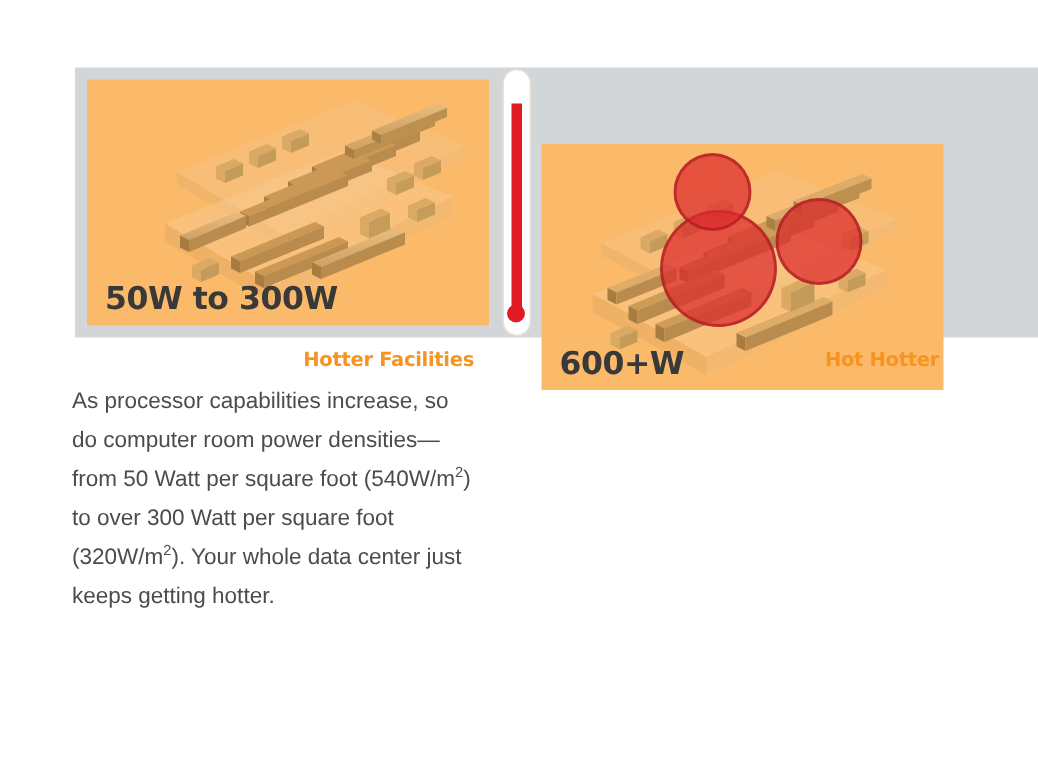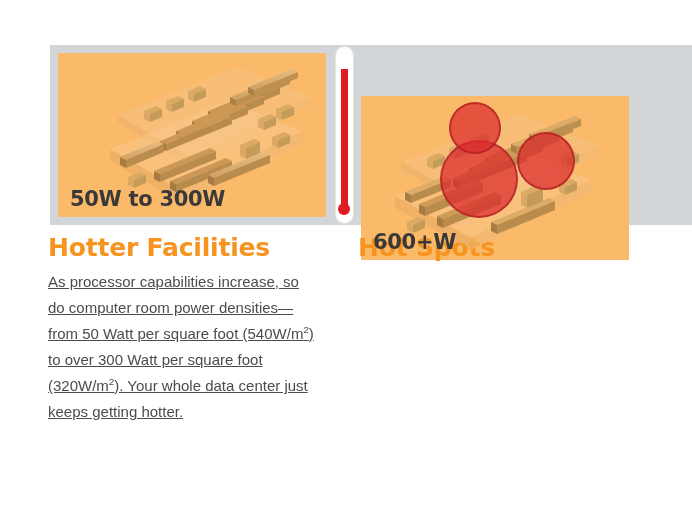--- a/index.html
+++ b/index.html
@@ -118,33 +118,33 @@
     position: absolute;
     left: 48px;
     top: 233px;
     width: 600px;
     display: flex;
     gap: 42px;
   }
   .column { width: 268px; }
   .col-heading {
     margin: 0 0 7px 0;
-    font-size: 25px;
+    font-size: 13px;
     font-weight: 700;
     color: #f79420;
     letter-spacing: -0.2px;
     font-family: "DejaVu Sans", sans-serif;
+    text-align: right;
   }
   .col-body {
     margin: 0;
     font-size: 15px;
     line-height: 26px;
     color: #4c4c4e;
     font-family: "Liberation Sans", sans-serif;
-    text-decoration: underline;
   }
   .col-body sup { font-size: 0.65em; vertical-align: super; line-height: 0; }
 </style>
 </head>
 <body>
 
 <div id="figure-frame">
   <div id="figure-inner">
 
     <div class="panel" id="panel-left">
@@ -347,16 +347,16 @@
 </div>
 
 <div id="columns">
 
   <div class="column">
     <h3 class="col-heading">Hotter Facilities</h3>
     <p class="col-body"><span>As processor capabilities increase, so do computer room power densities—from 50 Watt per square foot (540W/m</span><sup>2</sup><span>) to over 300 Watt per square foot (320W/m</span><sup>2</sup><span>). Your whole data center just keeps getting hotter.</span></p>
   </div>
 
   <div class="column">
-    <h3 class="col-heading">Hot Spots</h3>
+    <h3 class="col-heading">Hot Hotter</h3>
   </div>
 
 </div>
 
 </body></html>

